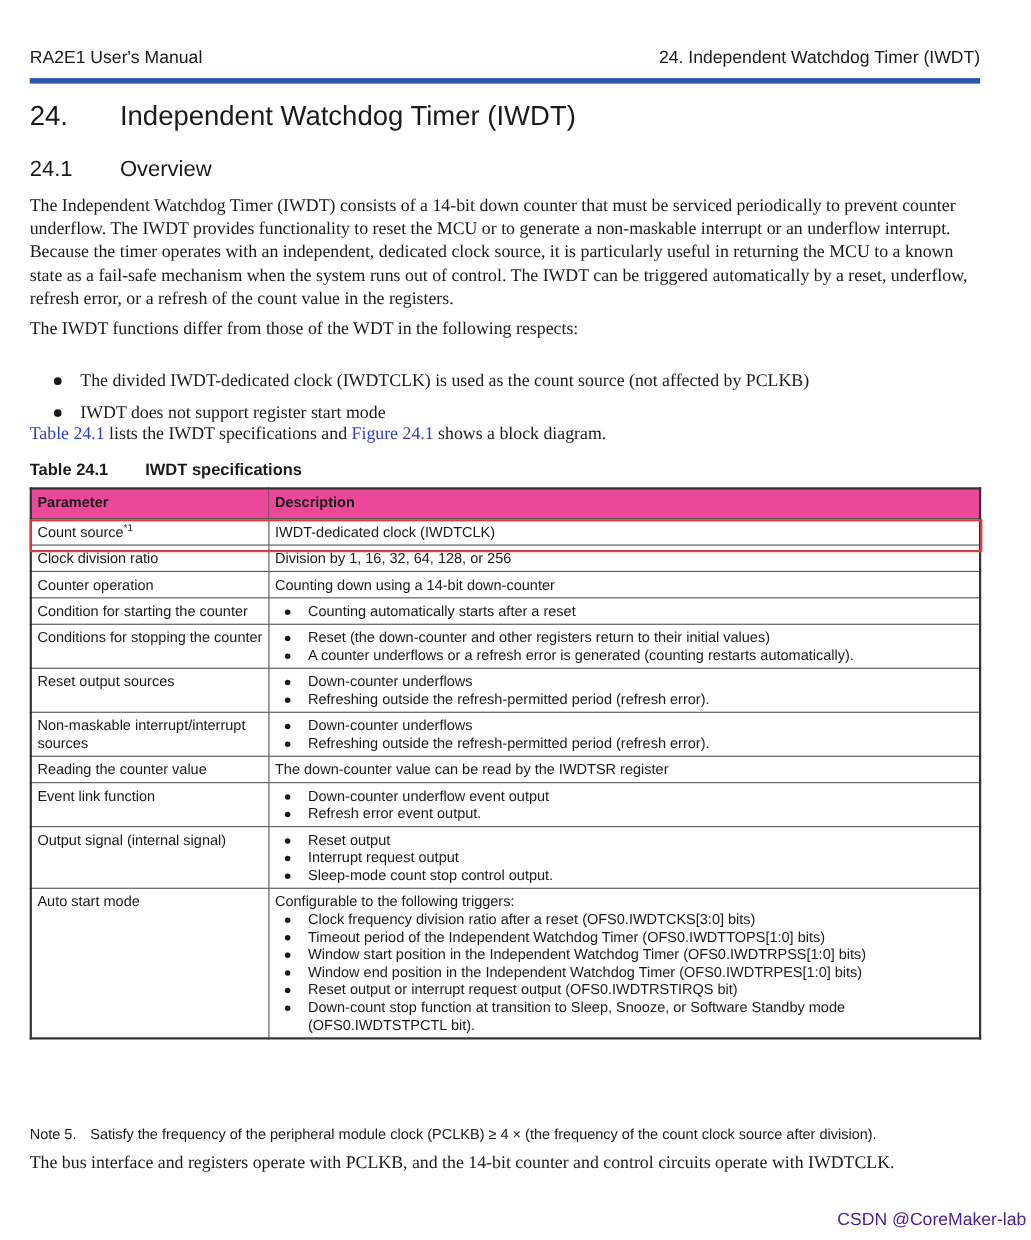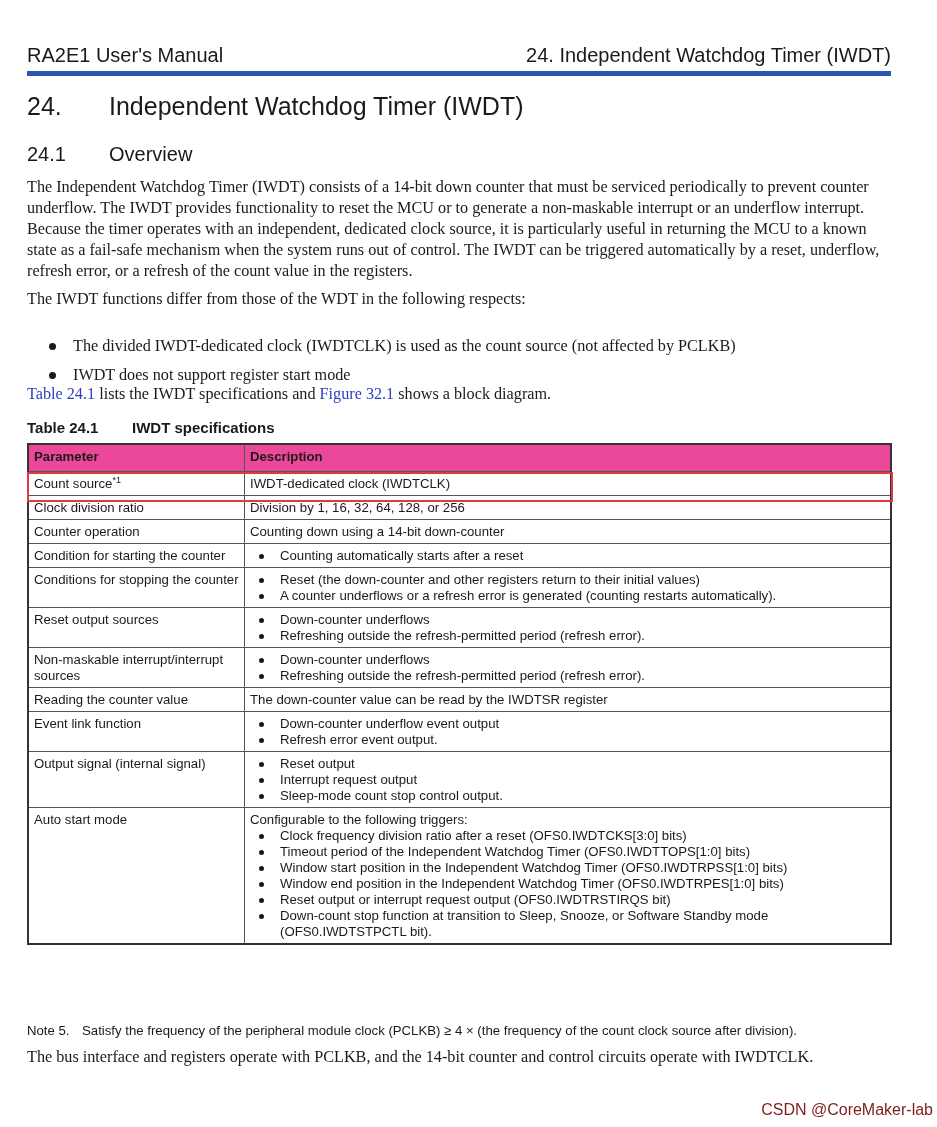--- a/index.html
+++ b/index.html
@@ -1,20 +1,20 @@
 <!DOCTYPE html>
 <html><head>
 <meta charset="utf-8">
 <style>
   html, body { margin: 0; padding: 0; background: #ffffff; }
   body { width: 937px; height: 1127px; position: relative; overflow: hidden; color: #1a1a1a; }
   .sans { font-family: "Liberation Sans", sans-serif; }
   .serif { font-family: "Liberation Serif", serif; }
 
-  .running-header { position: absolute; left: 27px; top: 44px; width: 864px; height: 20px; font-size: 20px; }
+  .running-header { position: absolute; left: 27px; top: 44px; width: 864px; height: 20px; font-size: 16px; }
   .running-header .left { position: absolute; left: 0; top: 0; }
   .running-header .right { position: absolute; right: 0; top: 0; }
   .header-rule { position: absolute; left: 27px; top: 71px; width: 864px; height: 5px; background: #2a56b0; }
 
   .h1 { position: absolute; left: 27px; top: 92px; font-size: 25px; }
   .h1 .num { display: inline-block; width: 82px; }
   .h2 { position: absolute; left: 27px; top: 143px; font-size: 20px; }
   .h2 .num { display: inline-block; width: 82px; }
 
   .para { position: absolute; left: 27px; width: 860px; font-size: 16.2px; line-height: 21px; }
@@ -35,21 +35,21 @@
   table.spec td.param { width: 205px; }
   table.spec ul { list-style: none; margin: 0; padding: 0; }
   table.spec ul li { position: relative; padding-left: 30px; }
   table.spec ul li .dot { position: absolute; left: 9px; top: 6px; width: 5px; height: 5px; border-radius: 50%; background: #1a1a1a; }
   .highlight-box { position: absolute; left: 27px; top: 472px; width: 862px; height: 26px; border: 2px solid #e03a40; pointer-events: none; }
   sup { font-size: 9px; line-height: 0; }
 
   .note { position: absolute; left: 27px; top: 1023px; font-size: 13.2px; }
   .note .num { display: inline-block; width: 55px; }
   .p4 { top: 1047px; }
-  .watermark { position: absolute; right: 4px; top: 1101px; font-size: 16px; color: #7f1d1d; }
+  .watermark { position: absolute; right: 4px; top: 1101px; font-size: 16px; color: #4c1d95; }
 </style>
 </head>
 <body>
 
 <div class="running-header sans">
   <span class="left">RA2E1 User's Manual</span>
   <span class="right">24. Independent Watchdog Timer (IWDT)</span>
 </div>
 <div class="header-rule"></div>
 
@@ -60,21 +60,21 @@
   <span class="num">24.1</span><span>Overview</span>
 </div>
 
 <div class="para p1 serif">The Independent Watchdog Timer (IWDT) consists of a 14-bit down counter that must be serviced periodically to prevent counter underflow. The IWDT provides functionality to reset the MCU or to generate a non-maskable interrupt or an underflow interrupt. Because the timer operates with an independent, dedicated clock source, it is particularly useful in returning the MCU to a known state as a fail-safe mechanism when the system runs out of control. The IWDT can be triggered automatically by a reset, underflow, refresh error, or a refresh of the count value in the registers.</div>
 <div class="para p2 serif">The IWDT functions differ from those of the WDT in the following respects:</div>
 <ul class="bullets serif">
   <li><span class="dot"></span><span>The divided IWDT-dedicated clock (IWDTCLK) is used as the count source (not affected by PCLKB)</span></li>
   <li><span class="dot"></span><span>IWDT does not support register start mode</span></li>
 </ul>
 <div class="para p3 serif">
-  <span class="link">Table 24.1</span><span> lists the IWDT specifications and </span><span class="link">Figure 32.1</span><span> shows a block diagram.</span>
+  <span class="link">Table 24.1</span><span> lists the IWDT specifications and </span><span class="link">Figure 24.1</span><span> shows a block diagram.</span>
 </div>
 
 <div class="table-caption sans">
   <span class="num">Table 24.1</span><span>IWDT specifications</span>
 </div>
 
 <table class="spec sans">
   <thead>
     <tr>
       <th>Parameter</th>

